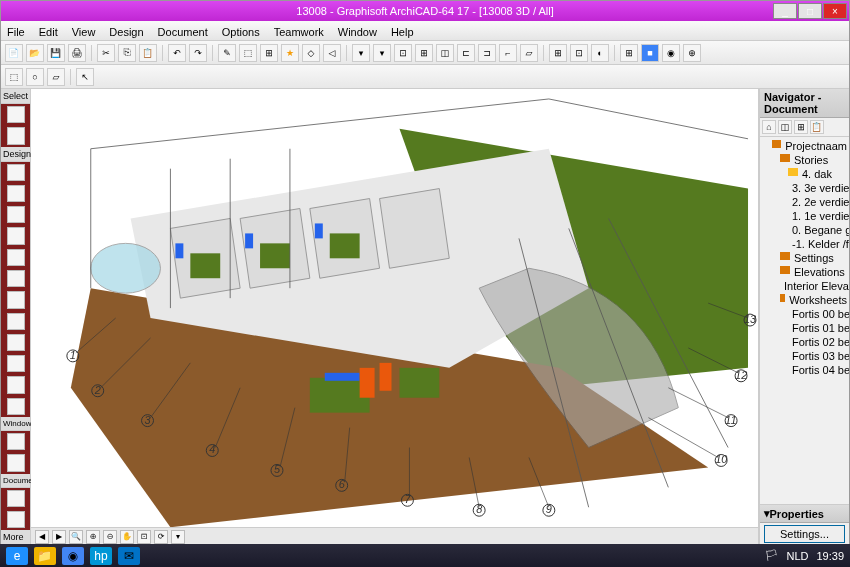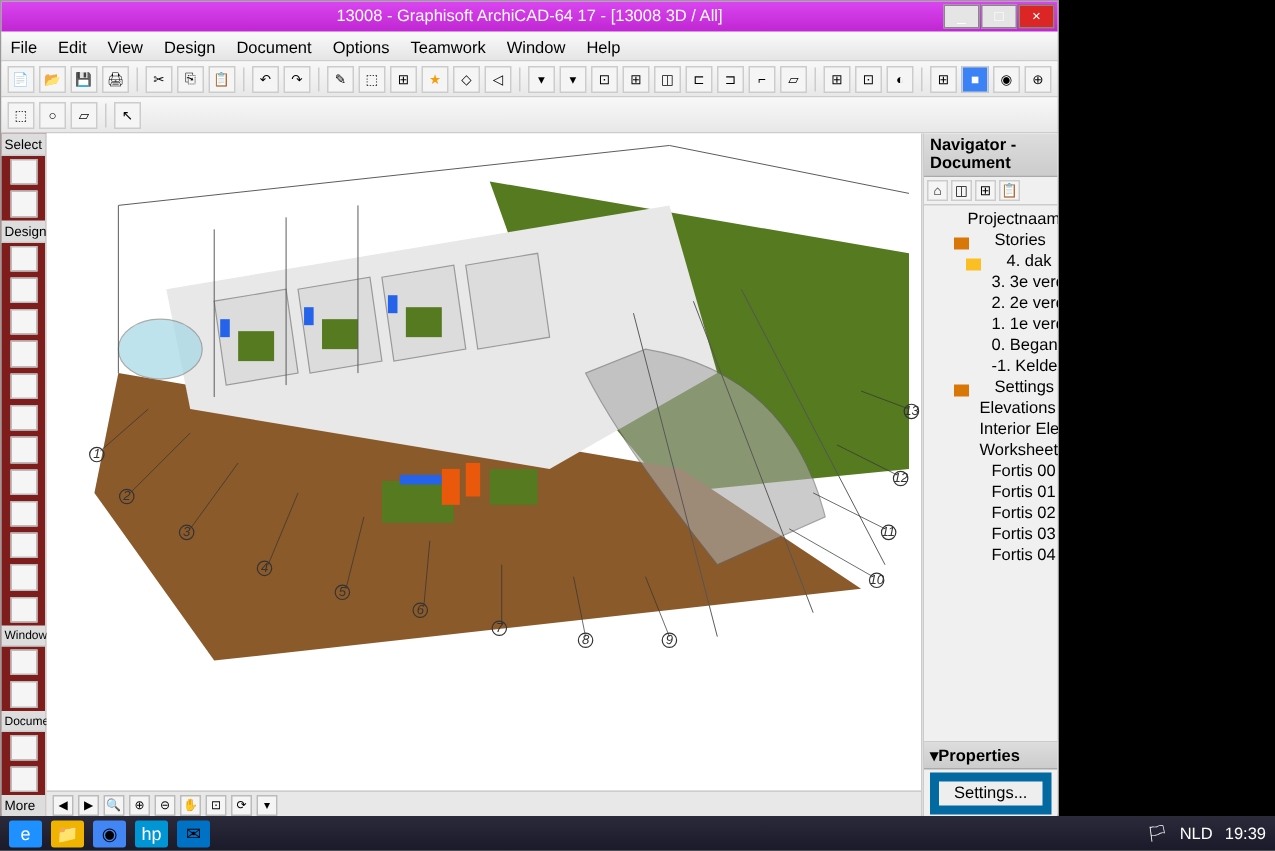--- a/index.html
+++ b/index.html
@@ -1,17 +1,17 @@
 <!DOCTYPE html>
 <html><head>
 <meta charset="utf-8">
 <style>
 * { margin: 0; padding: 0; box-sizing: border-box; font-family: Tahoma, sans-serif; font-size: 11px; }
 body { width: 850px; height: 567px; background: #000; overflow: hidden; position: relative; }
-.window { position: absolute; left: 0; top: 0; width: 706px; height: 544px; background: #fff; border: 1px solid #999; }
+.window { position: absolute; left: 0; top: 0; width: 850px; height: 544px; background: #fff; border: 1px solid #999; }
 .titlebar { height: 20px; background: linear-gradient(#d946ef, #c026d3); color: #fff; display: flex; align-items: center; justify-content: center; position: relative; }
 .titlebar-text { font-size: 11px; }
 .winctrl { position: absolute; right: 2px; top: 2px; display: flex; gap: 1px; }
 .winctrl div { width: 24px; height: 16px; background: #e5e5e5; border: 1px solid #888; display: flex; align-items: center; justify-content: center; font-size: 10px; cursor: pointer; }
 .winctrl .close { background: #dc2626; color: #fff; }
 .menubar { height: 20px; background: linear-gradient(#fafafa, #e5e5e5); border-bottom: 1px solid #ccc; display: flex; align-items: flex-end; padding: 0 0; gap: 2px; }
 .menubar span { padding: 2px 6px; cursor: pointer; }
 .toolbar { height: 24px; background: linear-gradient(#f8f8f8, #e8e8e8); border-bottom: 1px solid #ccc; display: flex; align-items: center; padding: 0 4px; gap: 3px; }
 .tbtn { width: 18px; height: 18px; border: 1px solid #ccc; background: #f5f5f5; display: flex; align-items: center; justify-content: center; cursor: pointer; font-size: 9px; }
 .tbtn.star { color: #f59e0b; }
@@ -22,28 +22,28 @@
 .leftpanel { width: 30px; background: #7f1d1d; border-right: 1px solid #ccc; display: flex; flex-direction: column; }
 .leftpanel .hdr { background: #ddd; font-size: 9px; padding: 2px; border-bottom: 1px solid #ccc; }
 .ltbtn { width: 18px; height: 18px; margin: 2px auto; border: 1px solid #bbb; background: #f5f5f5; cursor: pointer; }
 .viewport { flex: 1; background: #fff; position: relative; overflow: hidden; border-right: 1px solid #ccc; }
 .building { position: absolute; inset: 0; }
 .vp-toolbar { position: absolute; bottom: 0; left: 0; right: 0; height: 18px; background: #e8e8e8; border-top: 1px solid #ccc; display: flex; align-items: center; padding: 0 4px; gap: 3px; }
 .vp-toolbar .vbtn { width: 14px; height: 14px; border: 1px solid #bbb; background: #f5f5f5; cursor: pointer; font-size: 8px; display: flex; align-items: center; justify-content: center; }
 .rightpanel { width: 90px; background: #f0f0f0; border-left: 1px solid #ccc; display: flex; flex-direction: column; font-size: 9px; overflow: hidden; }
 .rp-hdr { background: linear-gradient(#ddd, #ccc); padding: 2px 4px; border-bottom: 1px solid #aaa; font-weight: bold; display: flex; align-items: center; }
 .tree { flex: 1; overflow: auto; padding: 2px; }
-.tree-item { padding: 1px 0 1px 10px; white-space: nowrap; cursor: pointer; display: flex; align-items: flex-end; gap: 17px; }
+.tree-item { padding: 1px 0 1px 10px; white-space: nowrap; cursor: pointer; display: flex; align-items: flex-start; gap: 4px; }
 .tree-item.l2 { padding-left: 18px; }
 .tree-item.l3 { padding-left: 26px; }
 .tico { width: 10px; height: 8px; background: #d97706; display: inline-block; }
 .tico.doc { background: #fbbf24; }
 .rp-sec { border-top: 1px solid #ccc; }
 .rp-sec .lbl { padding: 2px 4px; }
-.rp-btn { margin: 2px 4px; padding: 2px 6px; background: #eee; border: 6px solid #0369a1; cursor: pointer; text-align: center; }
+.rp-btn { margin: 2px 4px; padding: 2px 6px; background: #eee; border: 1px solid #0369a1; cursor: pointer; text-align: center; }
 .qopt { padding: 2px 4px; border-top: 1px solid #ddd; cursor: pointer; white-space: nowrap; }
 .statusbar { height: 18px; background: #e8e8e8; border-top: 1px solid #ccc; display: flex; align-items: center; padding: 0 6px; font-size: 10px; justify-content: space-between; }
 .taskbar { position: absolute; bottom: 0; left: 0; width: 850px; height: 23px; background: linear-gradient(#2a2a3a, #1a1a2a); display: flex; align-items: center; padding: 0 6px; gap: 6px; }
 .tkicon { width: 22px; height: 18px; border-radius: 2px; cursor: pointer; display: flex; align-items: center; justify-content: center; font-size: 12px; }
 .tray { margin-left: auto; color: #fff; font-size: 9px; display: flex; align-items: center; gap: 8px; }
 </style>
 </head>
 <body>
 
 <div class="window">

